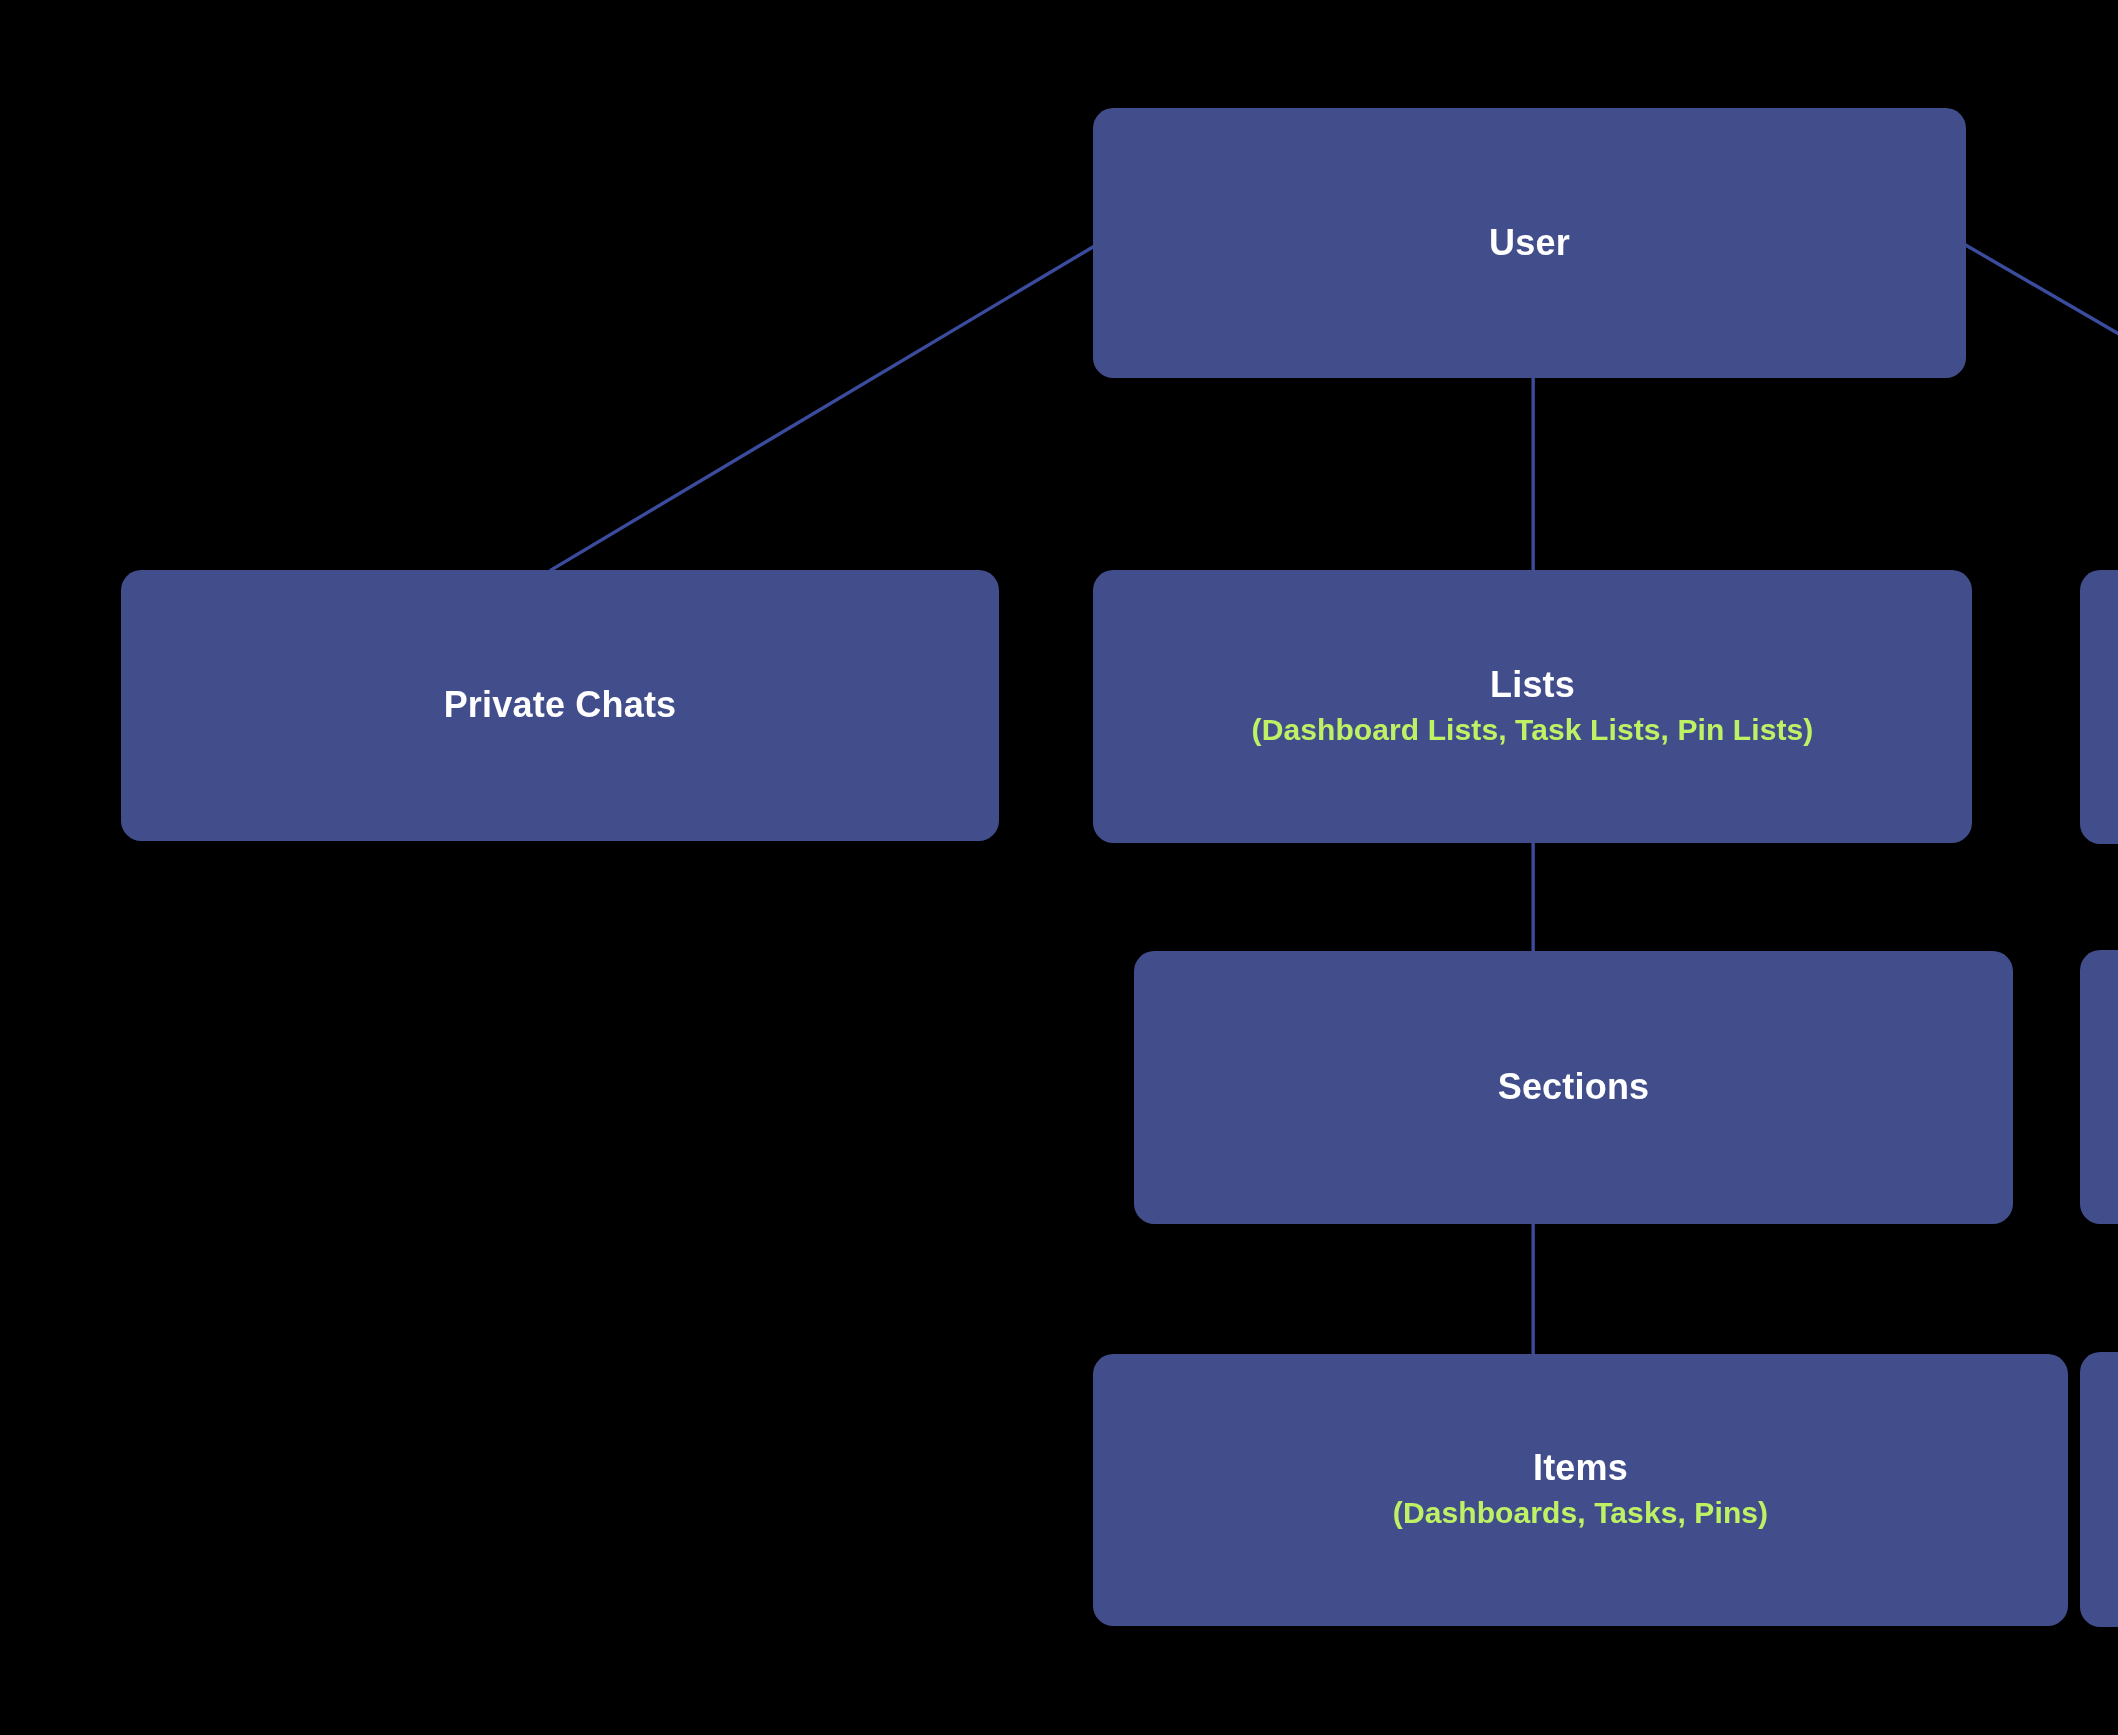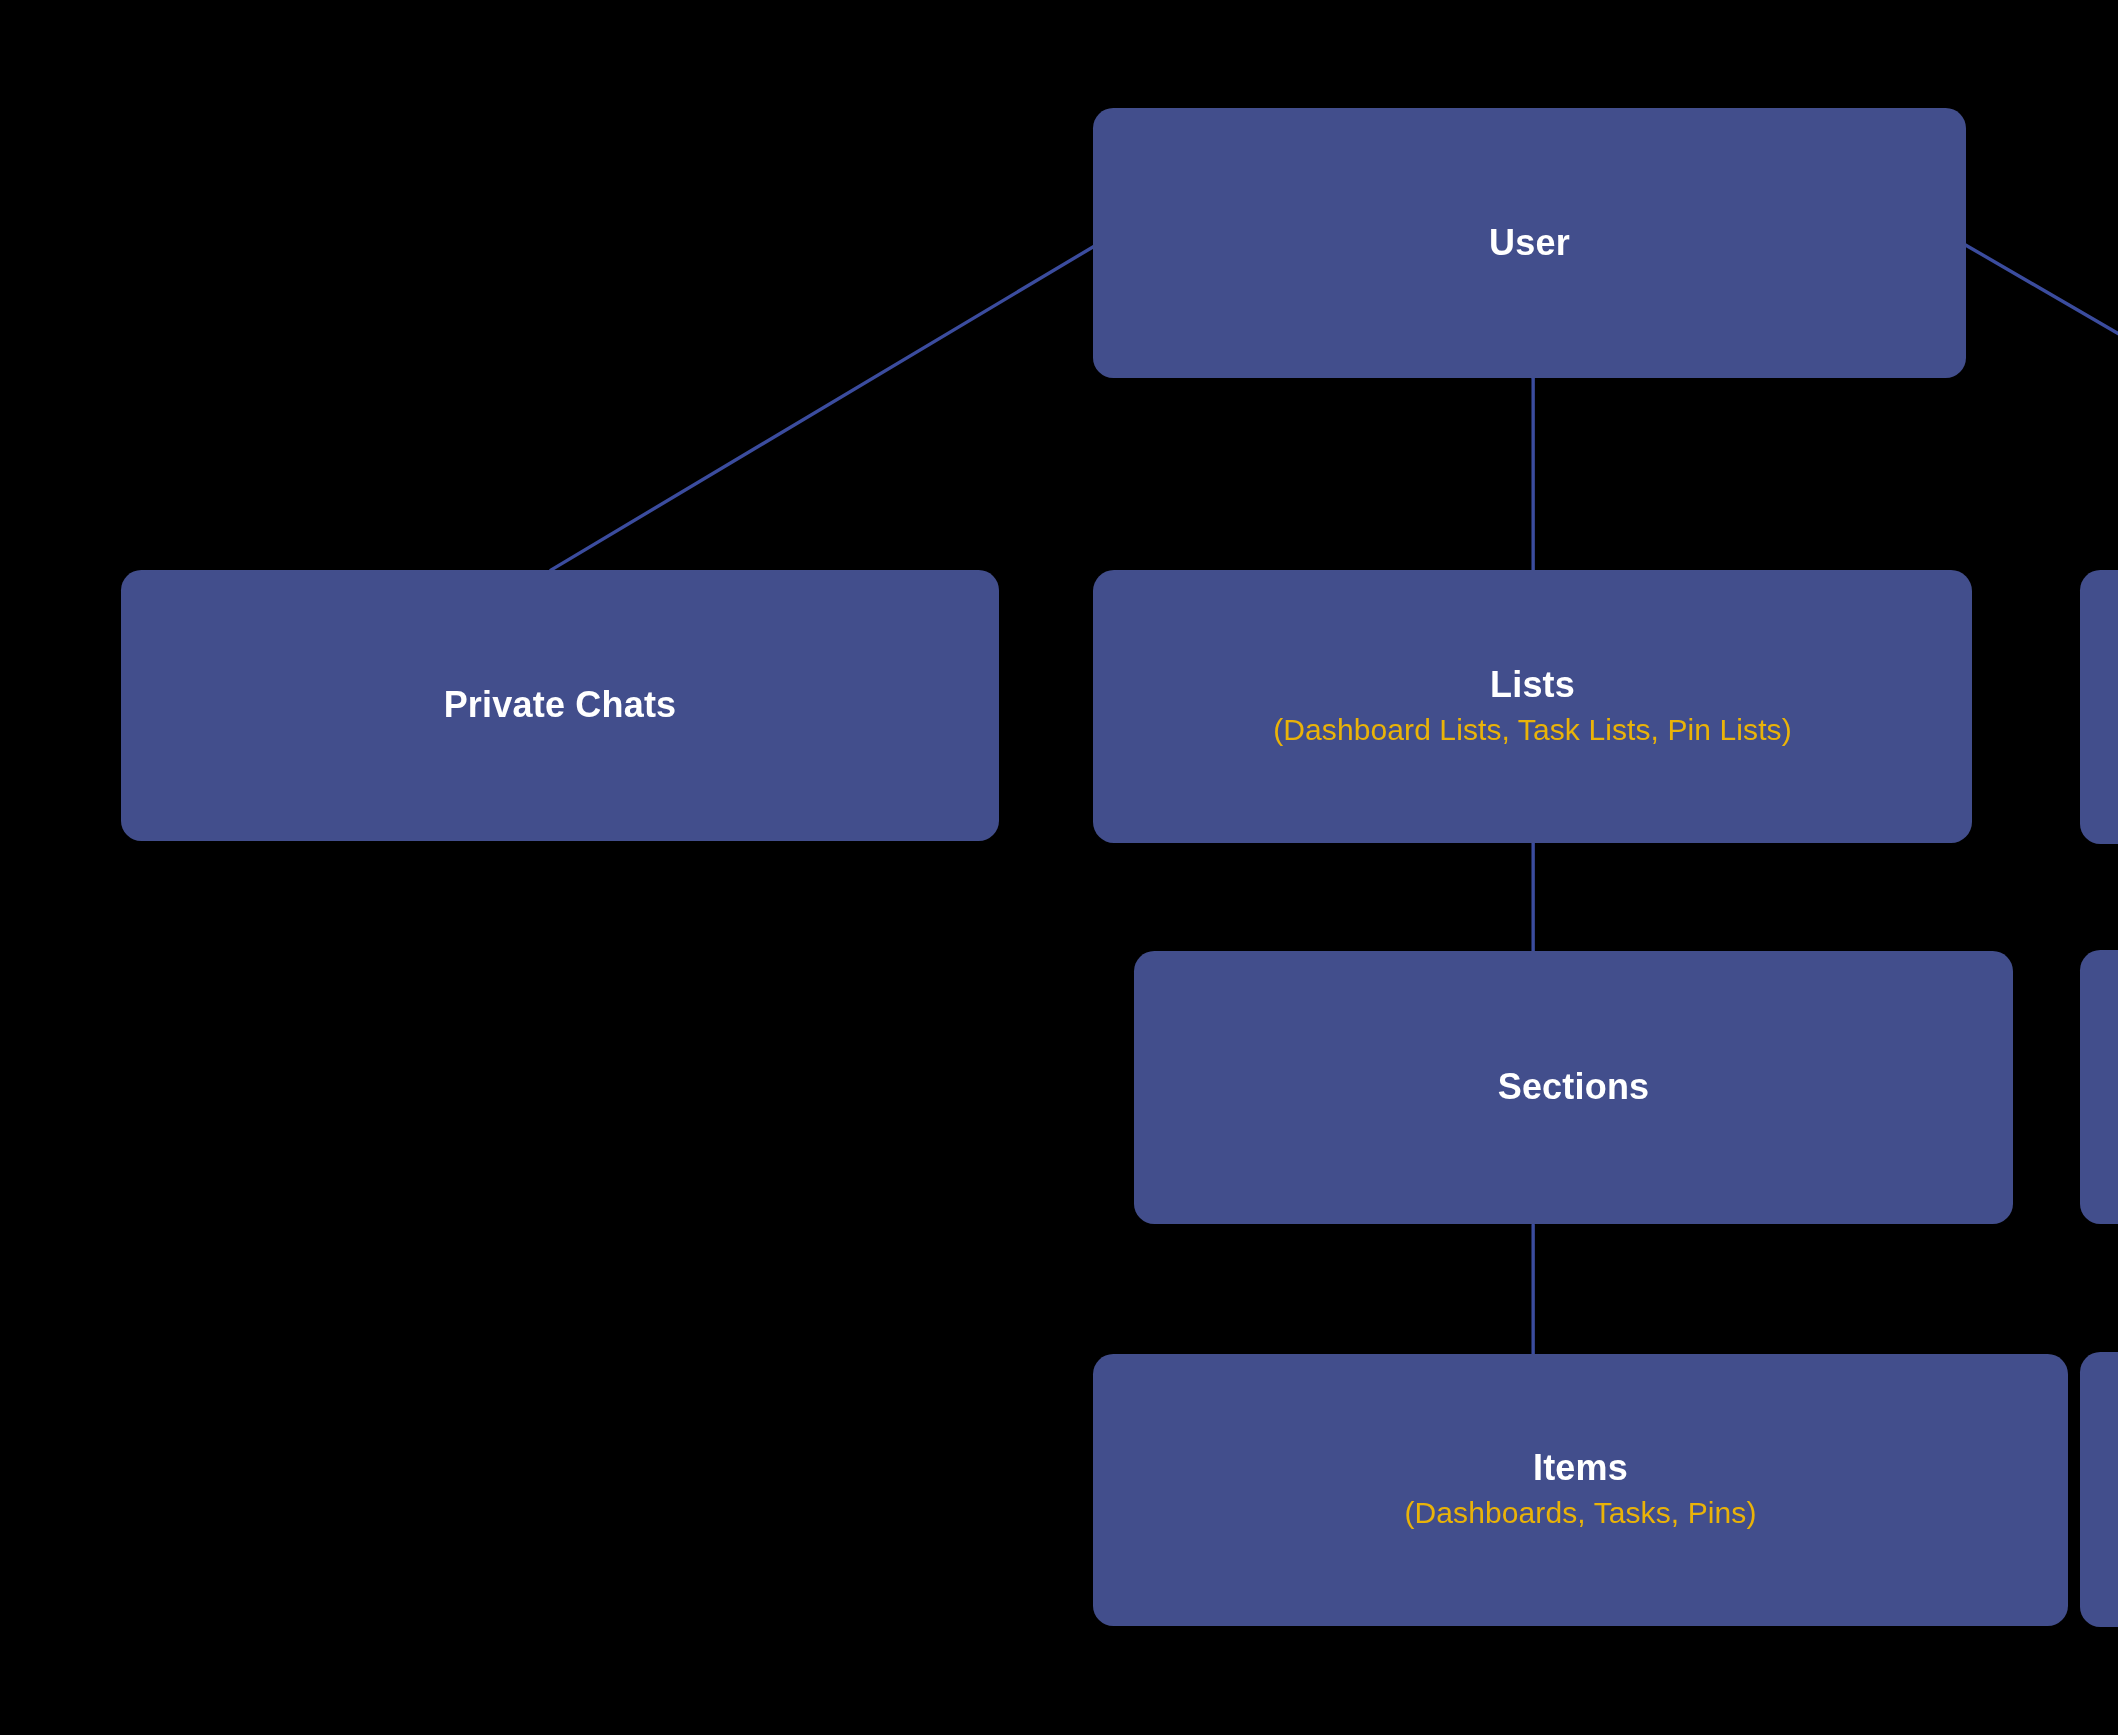--- a/index.html
+++ b/index.html
@@ -42,23 +42,23 @@
   }
   .node-title {
     color: #FFFFFF;
     font-size: 36px;
     font-weight: bold;
     line-height: 1.12;
     letter-spacing: 0.2px;
     white-space: nowrap;
   }
   .node-subtitle {
-    color: #eab308;
+    color: #bef264;
     font-size: 30px;
-    font-weight: normal;
+    font-weight: bold;
     line-height: 1.12;
     letter-spacing: 0.1px;
     white-space: nowrap;
     margin-top: 7.6px;
   }
   .node.has-subtitle .node-title {
     margin-top: -1.7px;
   }
   .node-subtitle:empty {
     display: none;
@@ -79,21 +79,21 @@
       <line x1="5945" y1="2890" x2="5945" y2="3190" stroke="#3B4C9E" stroke-width="8" stroke-linecap="round"></line>
     </svg>
 
   <div id="node-layer">
       <div class="node" style="left: 1093px; top: 108px; width: 873px; height: 270px; background: rgb(66, 78, 140);">
         <div class="node-title">User</div>
       </div>
       <div class="node" style="left: 109px; top: 570px; width: 878px; height: 271px; background: rgb(66, 78, 140); margin-left: 12px;">
         <div class="node-title">Private Chats</div>
       </div>
-      <div class="node has-subtitle" style="left: 1093px; top: 570px; width: 879px; height: 273px; background: rgb(66, 78, 140); border-radius: 21px;">
+      <div class="node has-subtitle" style="left: 1093px; top: 570px; width: 879px; height: 273px; background: rgb(66, 78, 140);">
         <div class="node-title">Lists</div>
         <div class="node-subtitle">(Dashboard Lists, Task Lists, Pin Lists)</div>
       </div>
       <div class="node" style="left: 2080px; top: 570px; width: 879px; height: 274px; background: rgb(66, 78, 140);"></div>
       <div class="node has-subtitle" style="left: 1093px; top: 951px; width: 879px; height: 273px; background: rgb(66, 78, 140); margin-left: 41px;">
         <div class="node-title">Sections</div>
       </div>
       <div class="node" style="left: 2080px; top: 950px; width: 879px; height: 274px; background: rgb(66, 78, 140);"></div>
       <div class="node has-subtitle" style="left: 1093px; top: 1354px; width: 975px; height: 272px; background: rgb(66, 78, 140);">
         <div class="node-title">Items</div>

